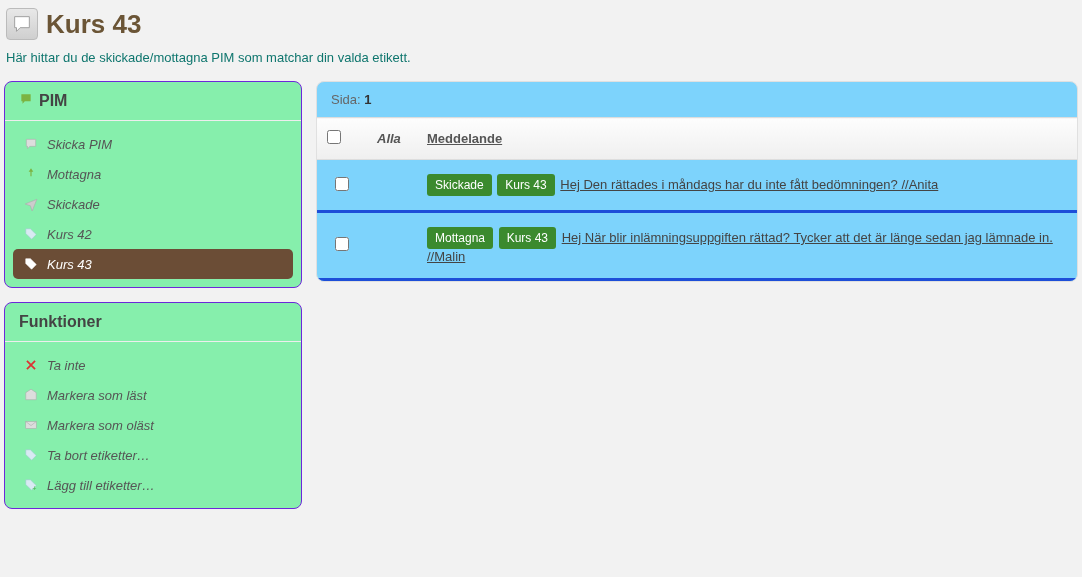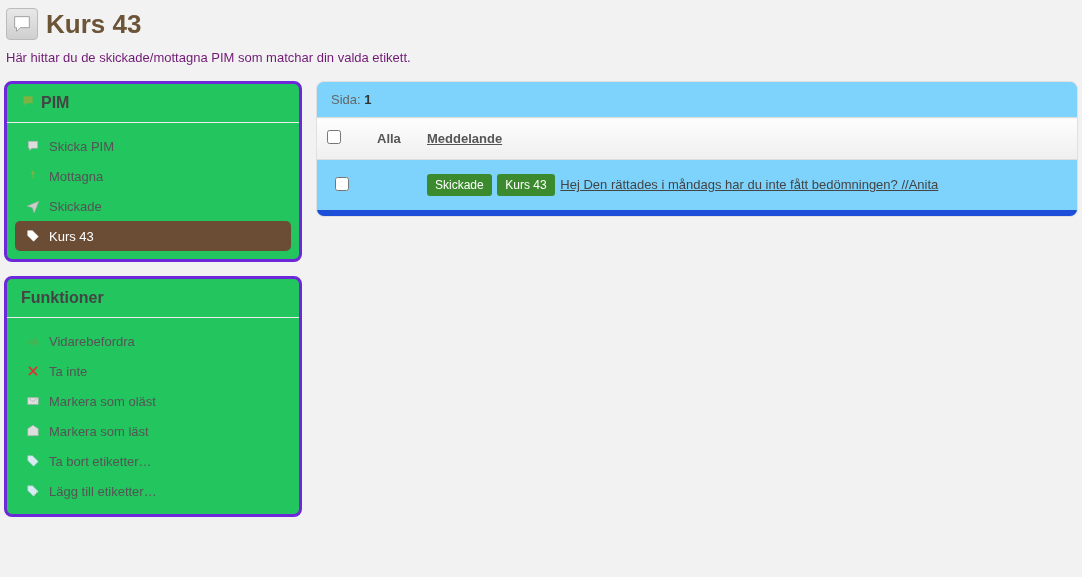--- a/index.html
+++ b/index.html
@@ -24,52 +24,53 @@
   display: flex; align-items: center; justify-content: center;
 }
 .page-header .chat-icon svg { width: 22px; height: 22px; }
 .page-header h1 {
   font-size: 26px;
   font-weight: bold;
   color: #6b5536;
 }
 .page-subtitle {
   padding: 0 2px 16px 2px;
-  color: #701a75;
+  color: #0f766e;
 }
 .layout {
   display: flex;
   gap: 14px;
   align-items: flex-start;
 }
 .sidebar {
   width: 298px;
   flex-shrink: 0;
   display: flex;
   flex-direction: column;
   gap: 14px;
 }
 .panel {
-  background: #22c55e;
-  border: 3px solid #6d28d9;
+  background: #86efac;
+  border: 1px solid #6d28d9;
   border-radius: 8px;
   overflow: hidden;
 }
 .panel-header {
   padding: 10px 14px;
   font-size: 16px;
   font-weight: bold;
   color: #444;
   border-bottom: 1px solid #eee;
   display: flex;
   align-items: center;
   gap: 6px;
 }
 .panel-body {
   padding: 8px;
+  font-style: italic;
 }
 .nav-item {
   display: flex;
   align-items: center;
   gap: 8px;
   padding: 7px 10px;
   border-radius: 5px;
   cursor: pointer;
   color: #555;
 }
@@ -100,26 +101,26 @@
   background: linear-gradient(#fdfdfd,#efefef);
   border-top: 1px solid #ddd;
   border-bottom: 1px solid #ddd;
   padding: 12px 10px;
   text-align: left;
   font-weight: bold;
   color: #555;
 }
 .msg-table th.col-msg a { color:#555; text-decoration: underline; }
 .msg-table td {
-  border-bottom: 6px solid #1d4ed8;
+  border-bottom: 3px solid #1d4ed8;
   padding: 14px 10px;
   vertical-align: middle;
 }
 .col-check { width: 50px; text-align: center; }
-.col-all { width: 50px; }
+.col-all { width: 50px; font-style: italic; }
 .badge {
   display: inline-block;
   background: #3b8a2e;
   color: #fff;
   padding: 4px 8px;
   border-radius: 3px;
   font-size: 12px;
   margin-right: 2px;
 }
 .msg-link {
@@ -172,68 +173,68 @@
             <span>Mottagna</span>
           </div>
           <div class="nav-item">
             <span class="ico">
               <svg width="14" height="14" viewBox="0 0 24 24">
                 <path fill="#ccc" stroke="#aaa" d="M2 12l20-8-8 20-3-9z"></path>
               </svg>
             </span>
             <span>Skickade</span>
           </div>
+          <div class="nav-item">
+            <span class="ico">
+              <svg width="14" height="14" viewBox="0 0 24 24">
+                <path fill="#d9eaf3" stroke="#9cc" d="M3 3h8l10 10-8 8L3 11z"></path>
+              </svg>
+            </span>
+            <span>Kurs 42</span>
+          </div>
           <div class="nav-item active">
             <span class="ico">
               <svg width="14" height="14" viewBox="0 0 24 24">
                 <path fill="#fff" stroke="#fff" d="M3 3h8l10 10-8 8L3 11z"></path>
               </svg>
             </span>
             <span>Kurs 43</span>
           </div>
         </div>
     </div>
 
     <div class="panel">
       <div class="panel-header">
         <span>Funktioner</span>
       </div>
       <div class="panel-body" id="func-items">
           <div class="nav-item">
             <span class="ico">
               <svg width="14" height="14" viewBox="0 0 24 24">
-                <path fill="#4caf50" d="M4 12h12l-4-4 2-2 8 8-8 8-2-2 4-4H4z"></path>
-              </svg>
-            </span>
-            <span>Vidarebefordra</span>
-          </div>
-          <div class="nav-item">
-            <span class="ico">
-              <svg width="14" height="14" viewBox="0 0 24 24">
                 <path stroke="#d33" stroke-width="3" fill="none" d="M5 5l14 14M19 5L5 19"></path>
               </svg>
             </span>
             <span>Ta inte</span>
+          </div>
+          <div class="nav-item">
+            <span class="ico">
+              <svg width="14" height="14" viewBox="0 0 24 24">
+                <path fill="#ddd" stroke="#aaa" d="M3 8l9-6 9 6v12H3z"></path>
+              </svg>
+            </span>
+            <span>Markera som läst</span>
           </div>
           <div class="nav-item">
             <span class="ico">
               <svg width="14" height="14" viewBox="0 0 24 24">
                 <rect x="3" y="6" width="18" height="12" fill="#ddd" stroke="#aaa"></rect>
                 <path stroke="#aaa" fill="none" d="M3 6l9 7 9-7"></path>
               </svg>
             </span>
             <span>Markera som oläst</span>
-          </div>
-          <div class="nav-item">
-            <span class="ico">
-              <svg width="14" height="14" viewBox="0 0 24 24">
-                <path fill="#ddd" stroke="#aaa" d="M3 8l9-6 9 6v12H3z"></path>
-              </svg>
-            </span>
-            <span>Markera som läst</span>
           </div>
           <div class="nav-item">
             <span class="ico">
               <svg width="14" height="14" viewBox="0 0 24 24">
                 <path fill="#d9eaf3" stroke="#9cc" d="M3 3h8l10 10-8 8L3 11z"></path>
               </svg>
             </span>
             <span>Ta bort etiketter…</span>
           </div>
           <div class="nav-item">
@@ -267,18 +268,23 @@
               <a href="#">Meddelande</a>
             </th>
           </tr>
         </thead>
         <tbody id="msg-rows">
             <tr>
               <td class="col-check"><input type="checkbox" style=""></td>
               <td></td>
               <td><span class="badge">Skickade</span> <span class="badge">Kurs 43</span> <a href="#" class="msg-link">Hej Den rättades i måndags har du inte fått bedömningen? //Anita</a></td>
             </tr>
+            <tr>
+              <td class="col-check"><input type="checkbox" style=""></td>
+              <td></td>
+              <td><span class="badge">Mottagna</span> <span class="badge">Kurs 43</span> <a href="#" class="msg-link">Hej När blir inlämningsuppgiften rättad? Tycker att det är länge sedan jag lämnade in. //Malin</a></td>
+            </tr>
           </tbody>
       </table>
     </div>
   </div>
 
 </div>
 
 </body></html>

